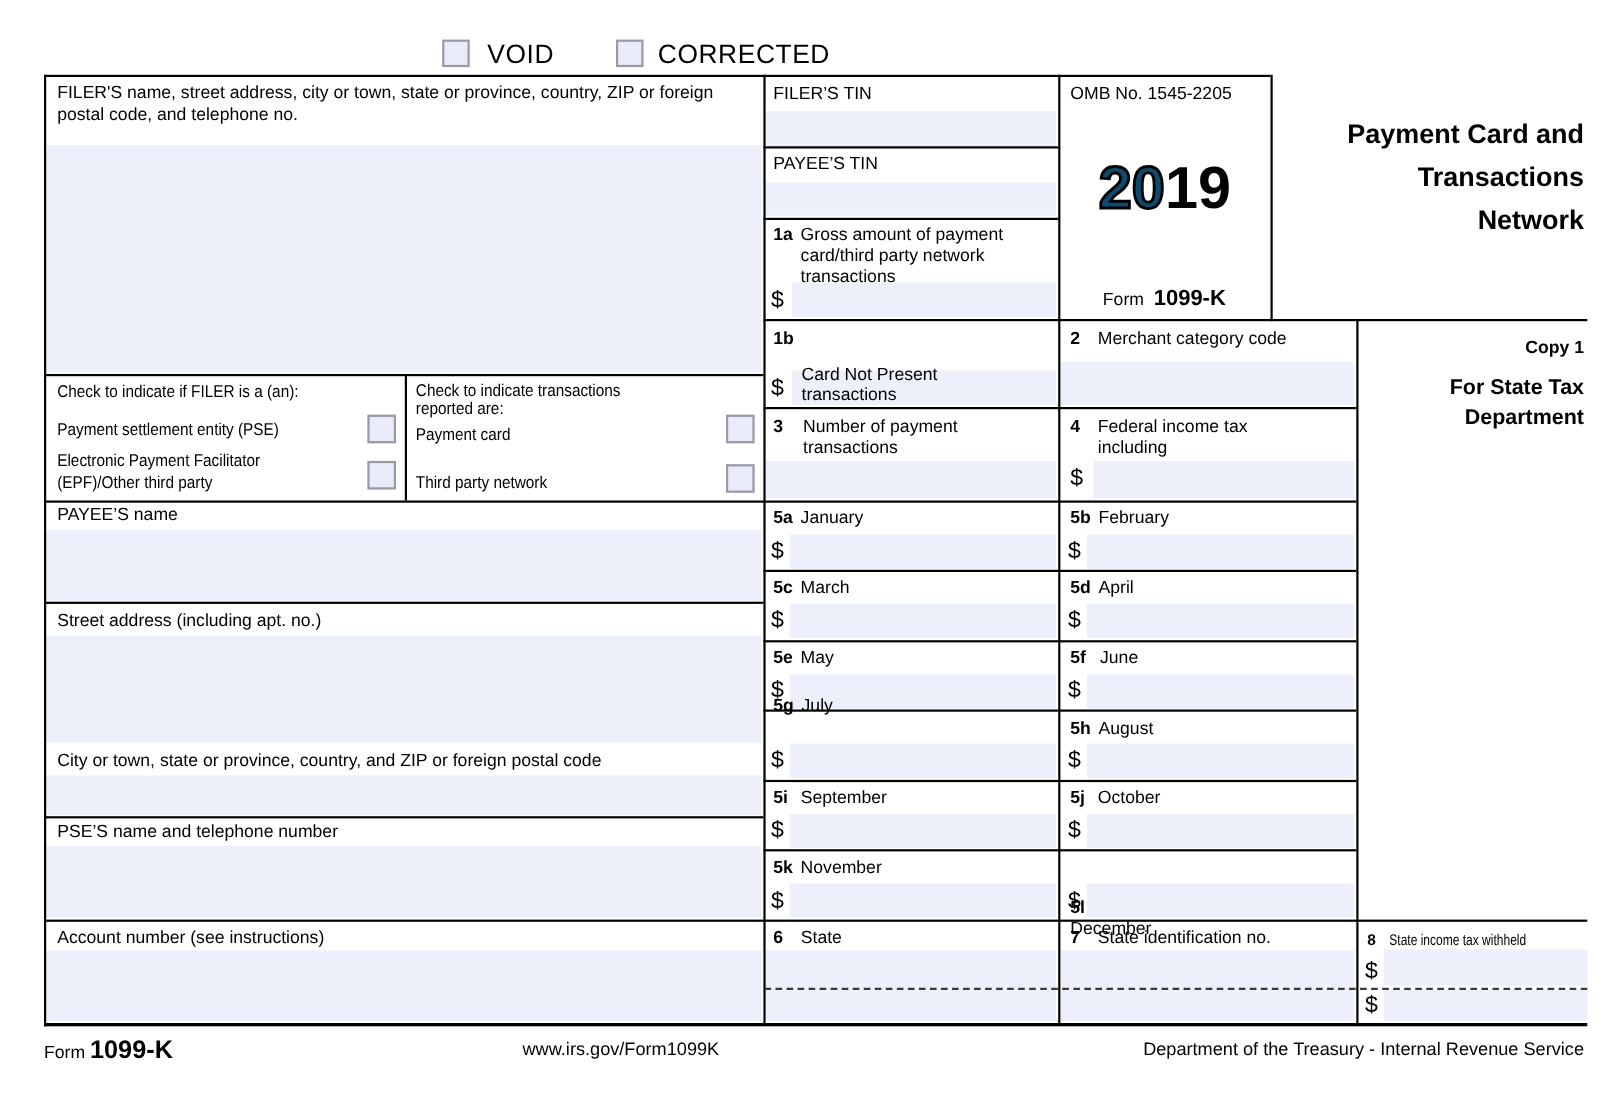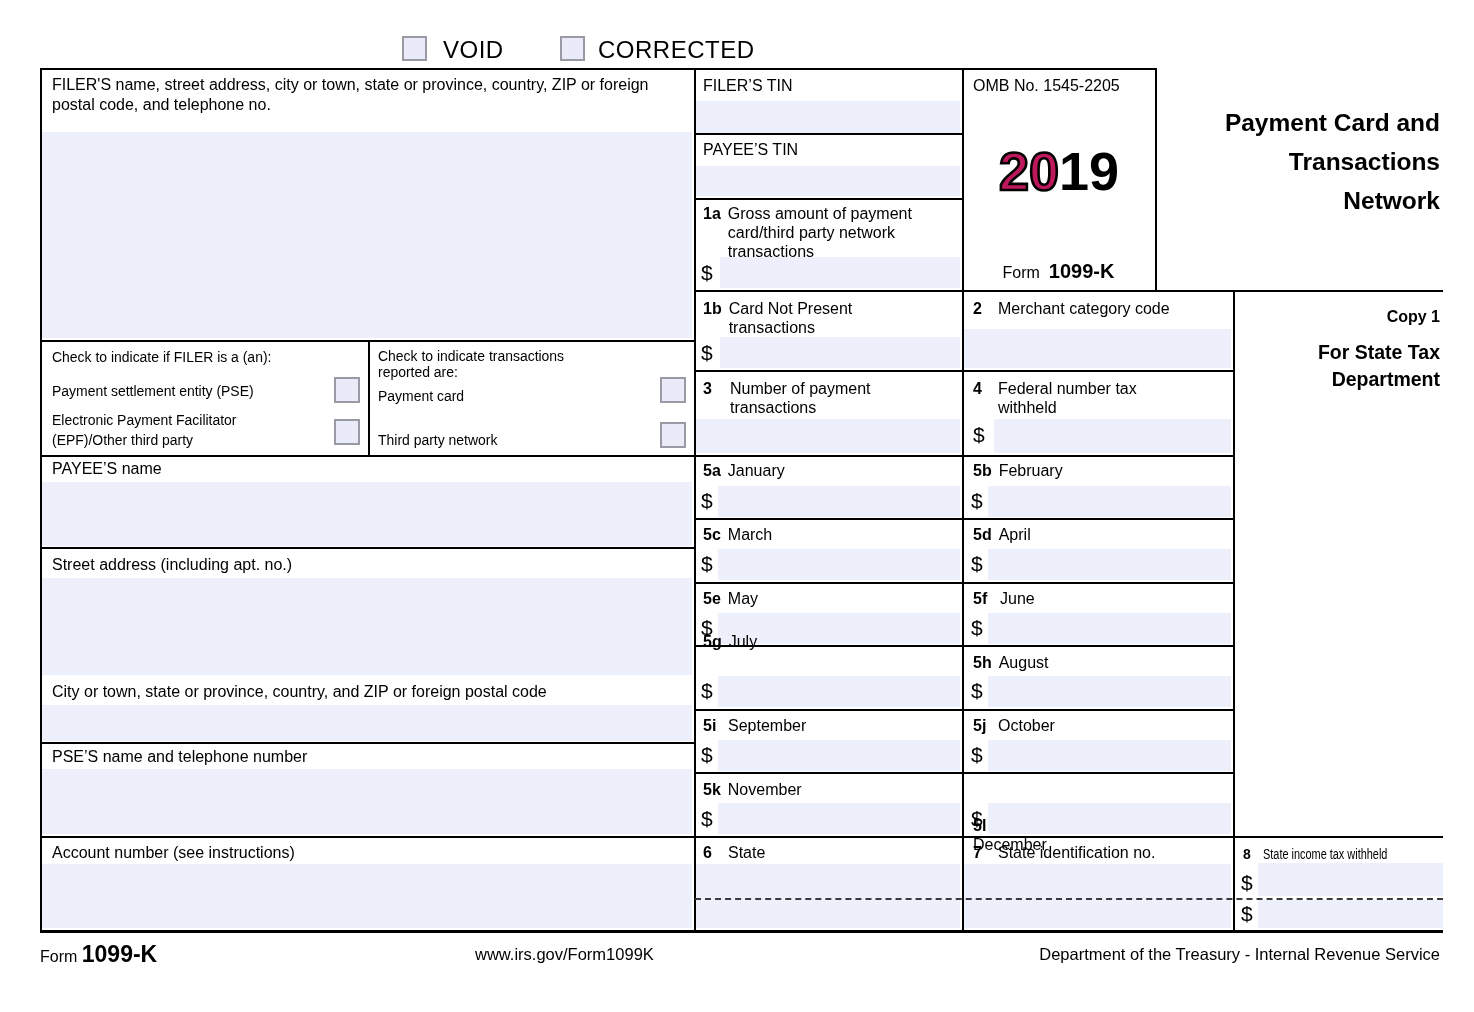--- a/index.html
+++ b/index.html
@@ -16,21 +16,21 @@
   .boxnum { font-weight:bold; }
   .numlbl { position:absolute; display:flex; font-size:16px; line-height:19px; z-index:4; }
   .numlbl .boxnum { flex:0 0 auto; margin-right:7px; }
   .dollar { position:absolute; font-size:21px; font-weight:400; z-index:4; }
   .checkbox { position:absolute; background:#e9ecf8; border:2px solid #9a9aa5; z-index:4; }
   .bigcheck-label { position:absolute; font-size:24px; font-weight:500; letter-spacing:.5px; z-index:4; }
   .title-block { position:absolute; text-align:right; font-weight:bold; font-size:24.5px; line-height:39px; z-index:4; }
   .copy-line1 { font-size:16px; font-weight:bold; line-height:30px; }
   .copy-line23 { font-size:19.5px; font-weight:bold; line-height:27px; }
   .year { position:absolute; font-size:54px; font-weight:bold; letter-spacing:0; z-index:4; font-family:"Liberation Sans", sans-serif; }
-  .year-outline { color:#be185d; -webkit-text-stroke:2.6px #000; }
+  .year-outline { color:#0c4a6e; -webkit-text-stroke:2.6px #000; }
   .year-solid { color:#000; }
   .formword { font-size:16px; }
   .formnum { font-size:20px; font-weight:bold; }
   .footer-formword { font-size:16px; }
   .footer-formnum { font-size:23px; font-weight:bold; }
 </style>
 </head>
 <body>
 
 <div class="page">
@@ -135,37 +135,37 @@
   </div>
 
   <div class="numlbl" style="left:703px;top:204px;width:252px;">
     <span class="boxnum">1a</span>
       <span style="width:208px;">Gross amount of payment card/third party network transactions</span>
   </div>
   <div class="dollar" style="left:701px;top:261px;">$</div>
 
   <div class="numlbl" style="left:703px;top:299px;width:252px;">
     <span class="boxnum">1b</span>
-      <span style="width:170px;">Card Not Present transactions</span>
+      <span style="width:170px;margin-top:32px;">Card Not Present transactions</span>
   </div>
   <div class="dollar" style="left:701px;top:341px;">$</div>
 
   <div class="numlbl" style="left:973px;top:299px;width:256px;">
     <span class="boxnum" style="width:18px;">2</span>
       <span>Merchant category code</span>
   </div>
 
   <div class="numlbl" style="left:703px;top:379px;width:252px;">
     <span class="boxnum" style="width:20px;">3</span>
       <span style="width:180px;">Number of payment transactions</span>
   </div>
 
   <div class="numlbl" style="left:973px;top:379px;width:256px;">
     <span class="boxnum" style="width:18px;">4</span>
-      <span style="width:180px;">Federal number tax withheld</span>
+      <span style="width:180px;">Federal income tax including</span>
   </div>
   <div class="dollar" style="left:973px;top:423px;">$</div>
 
   <div class="numlbl" style="left:703px;top:461px;align-items:flex-end;">
       <span class="boxnum">5a</span>
       <span>January</span>
     </div>
   <div class="dollar" style="left:701px;top:489px;">$</div>
   <div class="numlbl" style="left:973px;top:461px;">
       <span class="boxnum">5b</span>

